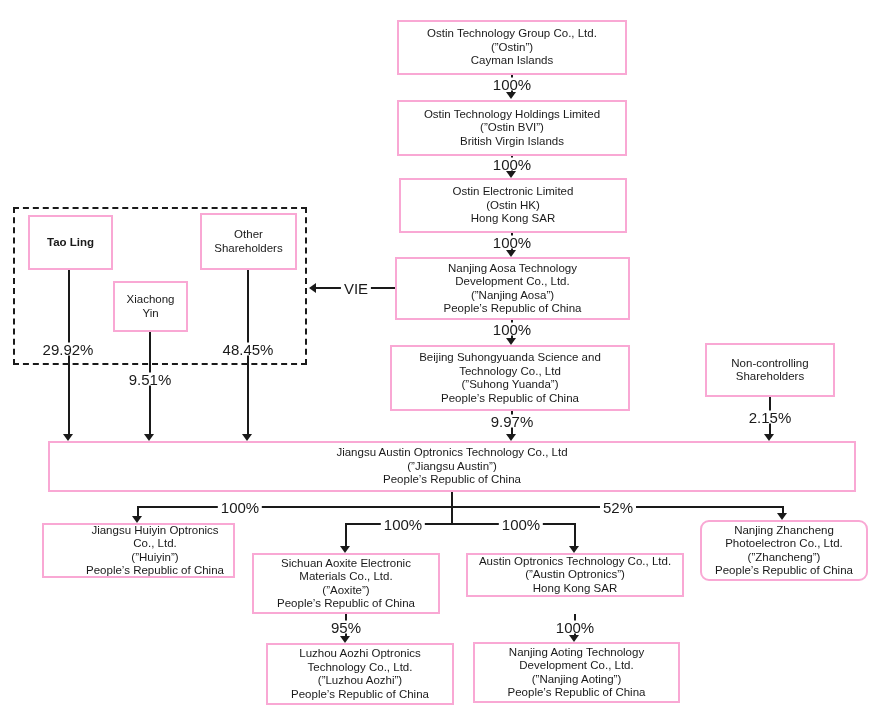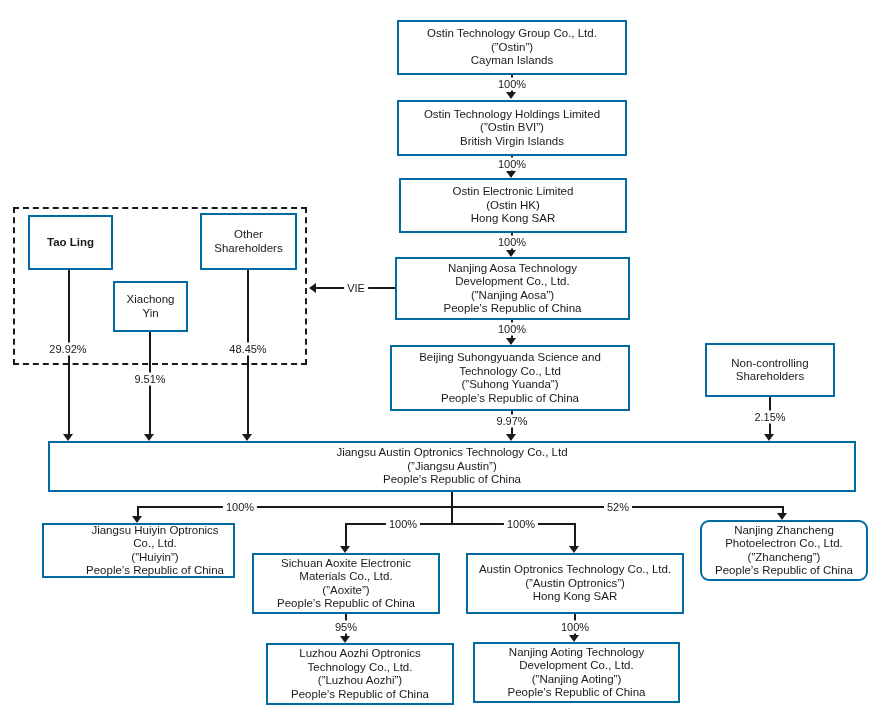--- a/index.html
+++ b/index.html
@@ -1,41 +1,41 @@
 <!DOCTYPE html>
 <html><head>
 <meta charset="utf-8">
 <style>
   html,body{margin:0;padding:0;background:#ffffff;}
   #canvas{
     position:relative;width:876px;height:717px;background:#ffffff;
     font-family:"Liberation Sans", sans-serif;color:#1a1a1a;overflow:hidden;
   }
   .node{
-    position:absolute;box-sizing:border-box;border:2px solid #0369a1;background:#ffffff;
+    position:absolute;box-sizing:border-box;border:2px solid #f9a8d4;background:#ffffff;
     display:flex;flex-direction:column;justify-content:center;align-items:center;
     text-align:center;font-size:11.5px;line-height:13.5px;padding:2px 3px;
   }
   .dashed-group{
     position:absolute;box-sizing:border-box;border:2px dashed #1a1a1a;background:transparent;
   }
   .vl{position:absolute;width:2px;background:#1a1a1a;}
   .hl{position:absolute;height:2px;background:#1a1a1a;}
   .arrow-down{
     position:absolute;width:0;height:0;
     border-left:5px solid transparent;border-right:5px solid transparent;
     border-top:7px solid #1a1a1a;
   }
   .arrow-left{
     position:absolute;width:0;height:0;
     border-top:5px solid transparent;border-bottom:5px solid transparent;
     border-right:7px solid #1a1a1a;
   }
   .edge-label{
-    position:absolute;background:#ffffff;padding:0 3px;font-size:11px;line-height:13px;
+    position:absolute;background:#ffffff;padding:0 3px;font-size:15px;line-height:13px;
     transform:translate(-50%,-50%);white-space:nowrap;
   }
 </style>
 </head>
 <body>
 
 <div id="canvas">
 
   <div class="node" style="left:397px;top:20px;width:230px;height:55px;">
     <div>Ostin Technology Group Co., Ltd.</div>
@@ -102,21 +102,21 @@
     <div>People’s Republic of China</div>
   </div>
 
   <div class="node" style="left:252px;top:553px;width:188px;height:61px;">
     <div>Sichuan Aoxite Electronic</div>
     <div>Materials Co., Ltd.</div>
     <div>(”Aoxite”)</div>
     <div>People’s Republic of China</div>
   </div>
 
-  <div class="node" style="left:466px;top:553px;width:218px;height:61px;">
+  <div class="node" style="left:466px;top:553px;width:218px;height:44px;">
     <div>Austin Optronics Technology Co., Ltd.</div>
     <div>(”Austin Optronics”)</div>
     <div>Hong Kong SAR</div>
   </div>
 
   <div class="node" style="left:700px;top:520px;width:168px;height:61px;border-radius:9px;">
     <div>Nanjing Zhancheng</div>
     <div>Photoelectron Co., Ltd.</div>
     <div>(”Zhancheng”)</div>
     <div>People’s Republic of China</div>

